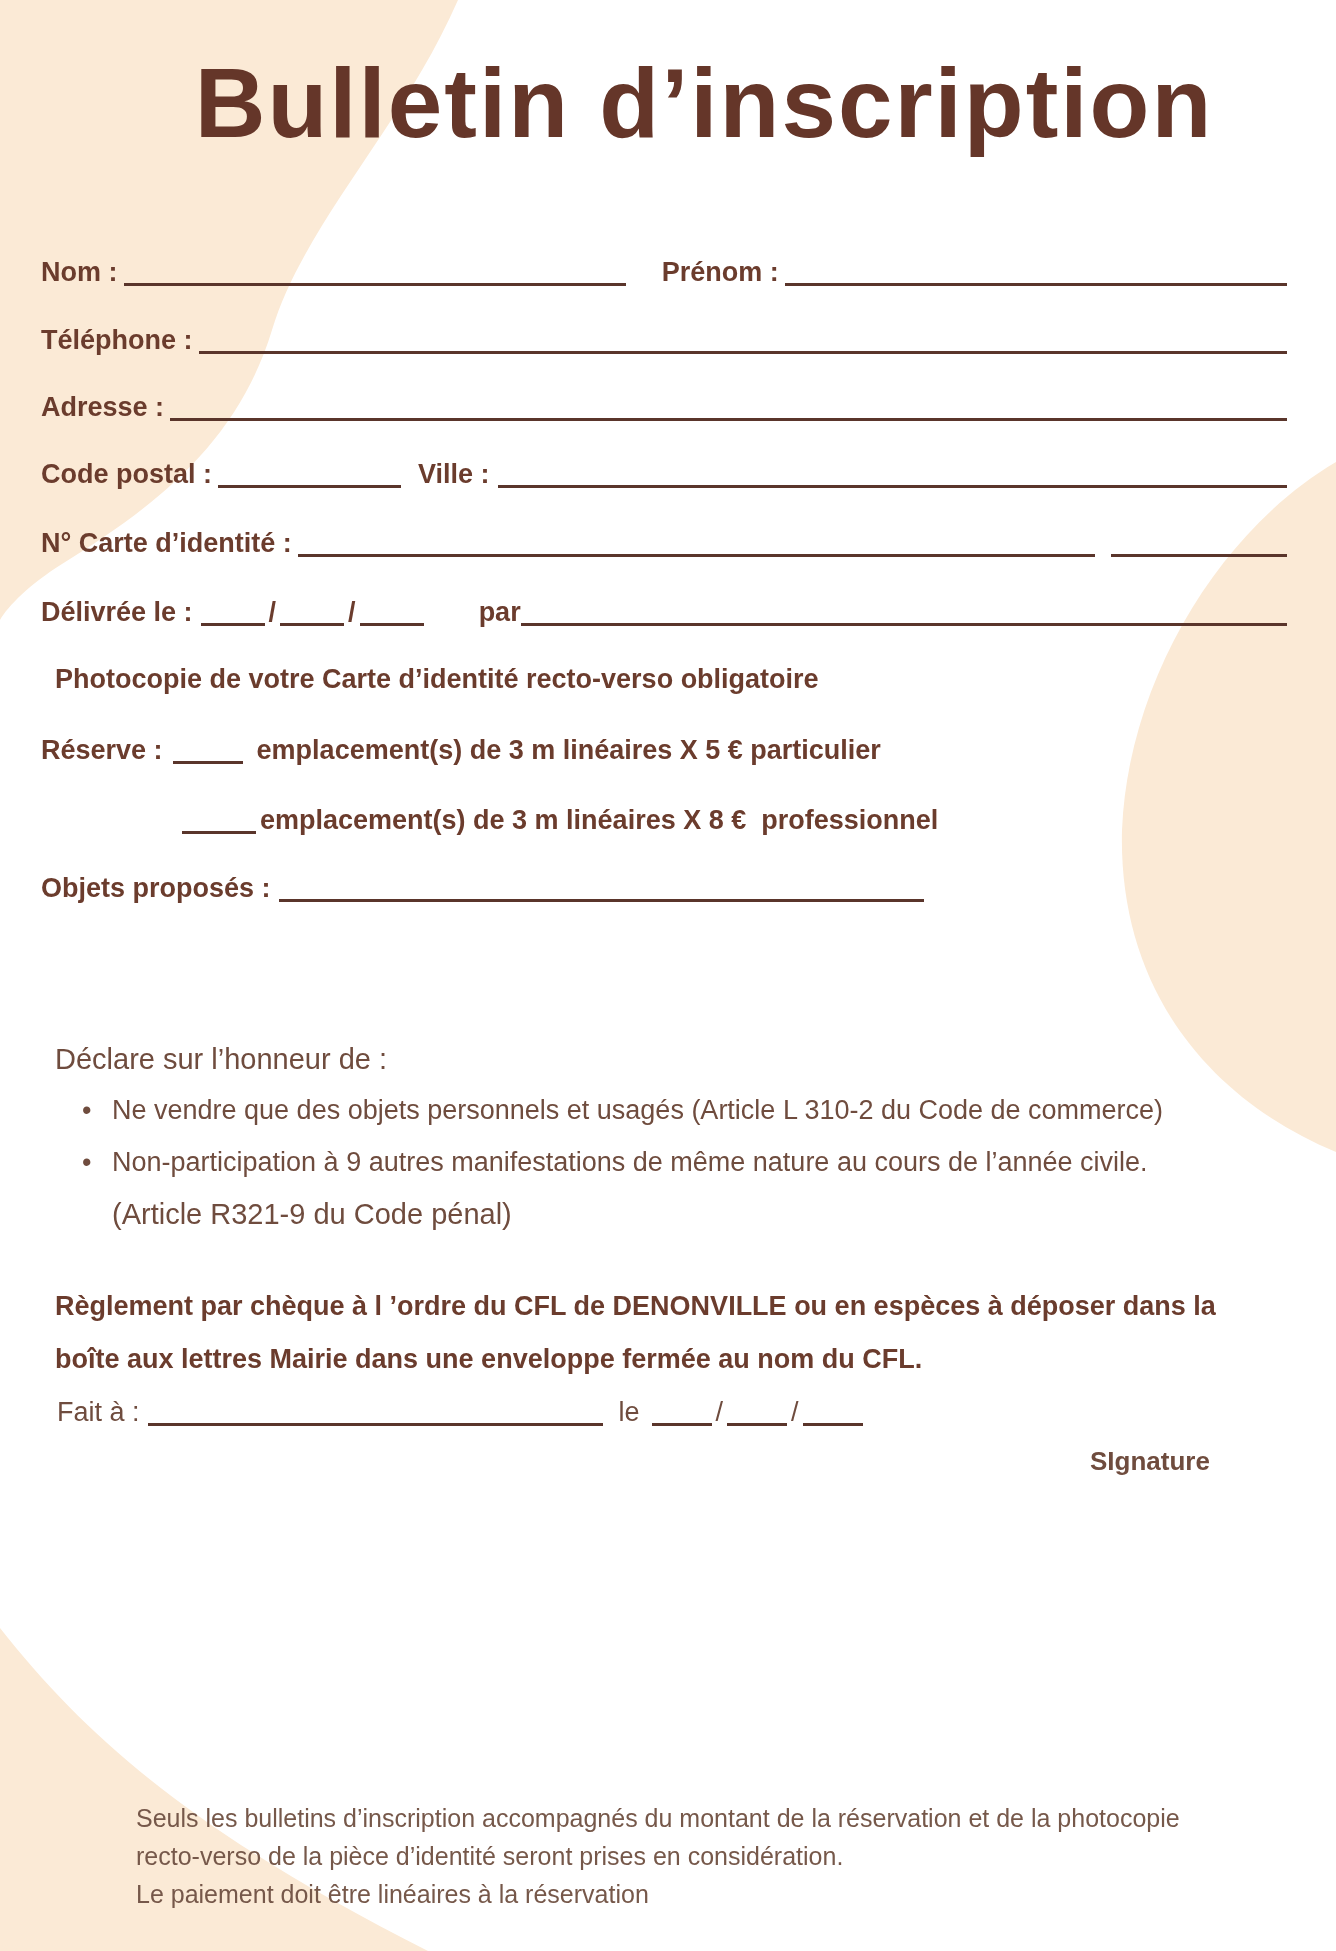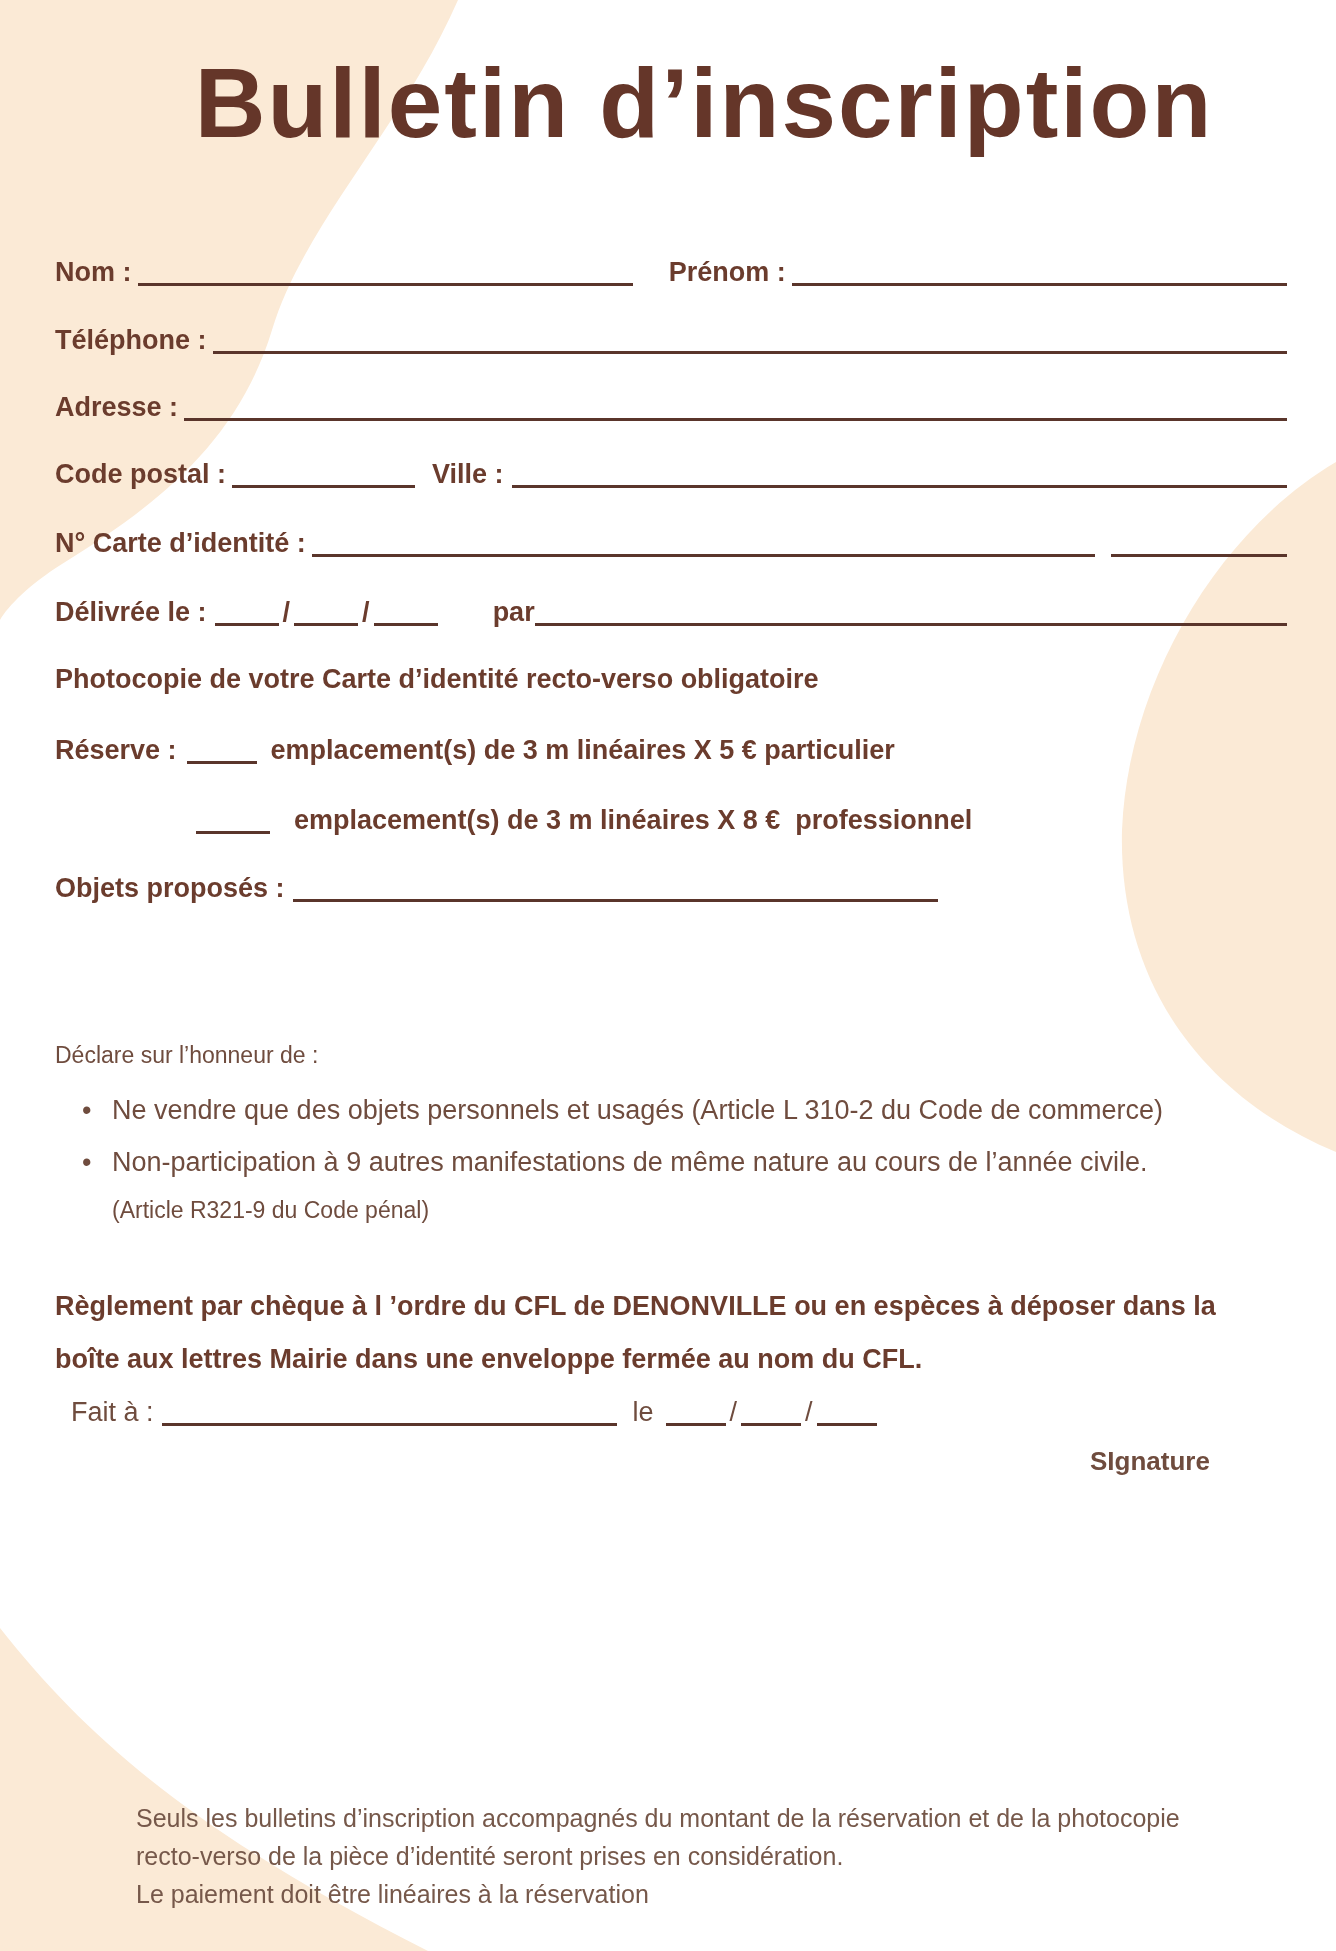--- a/index.html
+++ b/index.html
@@ -12,37 +12,37 @@
   .layer{position:absolute;left:0;top:0;width:1336px;height:1951px;z-index:1;}
 
   .doc-title{
     position:absolute;left:0;right:0;top:50px;
     text-align:center;transform:translateX(36px);
     font-size:98px;font-weight:bold;letter-spacing:2px;
     color:#653629;line-height:1.1;white-space:nowrap;
   }
 
   .row{
-    position:absolute;left:55px;right:49px;height:36px;
+    position:absolute;left:41px;right:49px;height:36px;
     display:flex;align-items:flex-end;
     font-size:27px;font-weight:bold;color:#6b3c2d;
   }
   .row.regular{font-weight:400;color:#6f4c3e;margin-left:16px;}
   .lbl{line-height:1;white-space:nowrap;}
   .blank{border-bottom:3px solid #5a352b;height:12px;flex:0 0 auto;}
   .blank.flex{flex:1 1 auto;}
   .slash{line-height:1;margin:0 4px;}
 
   .note{
     position:absolute;left:55px;right:49px;
     font-size:27px;font-weight:bold;color:#6b3c2d;line-height:1;white-space:nowrap;
   }
   .body-line{
     position:absolute;left:55px;right:49px;
-    font-size:23px;font-weight:400;color:#6f4c3e;line-height:1.2;white-space:nowrap;
+    font-size:29px;font-weight:400;color:#6f4c3e;line-height:1.2;white-space:nowrap;
   }
   .bullet-row{
     position:absolute;left:82px;right:40px;display:flex;
     font-size:27px;font-weight:400;color:#6f4c3e;line-height:1.2;white-space:nowrap;
   }
   .bullet-dot{flex:0 0 30px;}
   .bullet-cont{position:absolute;left:112px;}
 
   .signature{
     position:absolute;left:1090px;top:1448px;
@@ -110,21 +110,21 @@
   <div class="note" style="top:666px">Photocopie de votre Carte d’identité recto-verso obligatoire</div>
 
   <div class="row" style="top:728px">
     <span class="lbl">Réserve :</span>
     <span class="blank" style="width:70px;margin:0 14px 0 10px"></span>
     <span class="lbl">emplacement(s) de 3 m linéaires X 5 € particulier</span>
   </div>
 
   <div class="row" style="top:798px">
     <span class="blank" style="width:74px;margin-left:141px"></span>
-    <span class="lbl" style="margin-left:24px">emplacement(s) de 3 m linéaires X 8 €&nbsp; professionnel</span>
+    <span class="lbl" style="margin-left:4px">emplacement(s) de 3 m linéaires X 8 €&nbsp; professionnel</span>
   </div>
 
   <div class="row" style="top:866px">
     <span class="lbl">Objets proposés :</span>
     <span class="blank" style="width:645px;margin-left:8px"></span>
   </div>
 
   <div class="body-line" style="top:1042px">Déclare sur l’honneur de :</div>
 
   <div class="bullet-row" style="top:1094px">

